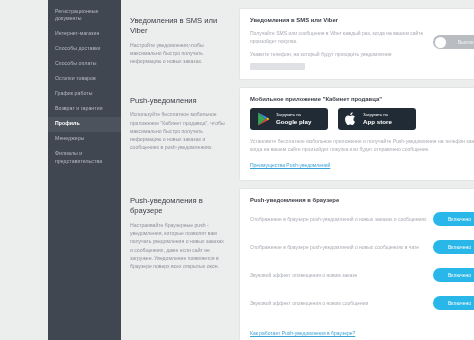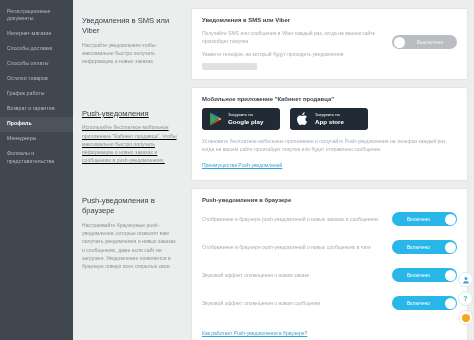--- a/index.html
+++ b/index.html
@@ -2,21 +2,21 @@
 <html lang="ru"><head>
 <meta charset="utf-8">
 <style>
   * { box-sizing: border-box; margin: 0; padding: 0; }
   html, body {
     width: 474px; height: 340px;
     overflow: hidden;
     font-family: "Liberation Sans", sans-serif;
     background: #eceded;
   }
-  .app { position: relative; width: 474px; height: 272px; display: flex; }
+  .app { position: relative; width: 474px; height: 272px; display: flex; padding-left: 48px; }
 
   
   .sidebar {
     width: 73px; height: 340px;
     background: #414751;
     padding: 4px 0 0 0;
     flex: 0 0 73px;
   }
   .side-item {
     color: #b4b9c0;
@@ -45,21 +45,21 @@
     line-height: 1.38;
     margin-bottom: 4px;
     font-weight: normal;
   }
   .desc-p {
     font-size: 5.1px;
     color: #8d9199;
     line-height: 1.62;
   }
   #db1 { top: 16px; }
-  #db2 { top: 109px; text-decoration: underline; }
+  #db2 { top: 96px; }
   #db3 { top: 196px; }
 
   
   .content {
     flex: 1 1 auto;
     background: #eceded;
     padding: 8px 6px 0 5px;
     position: relative;
   }
   .card {

